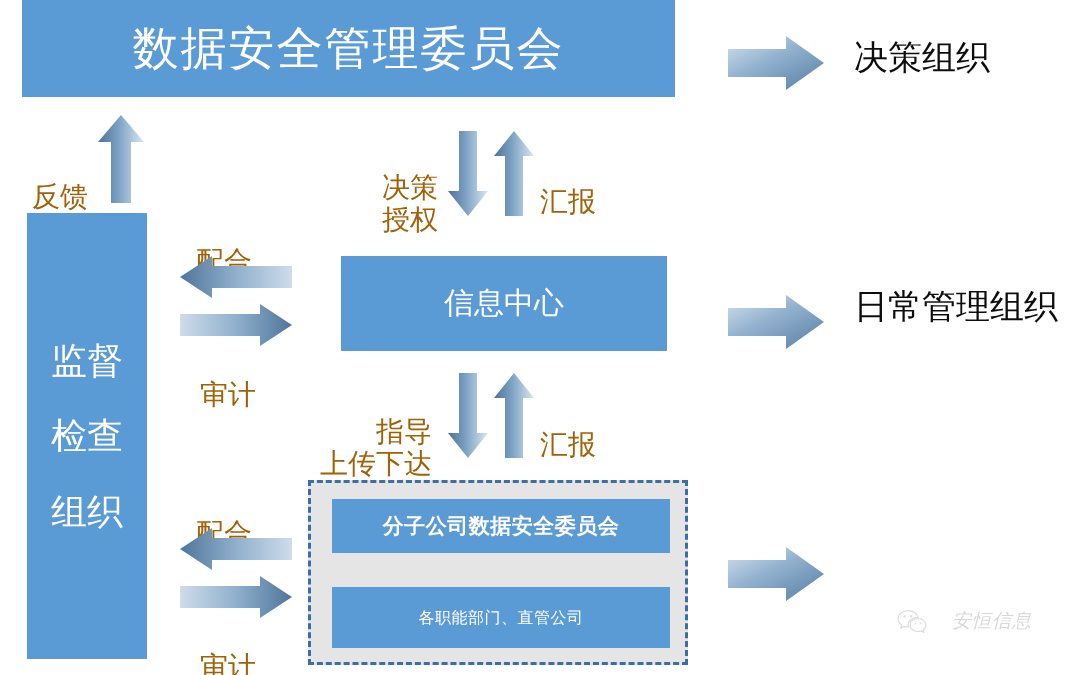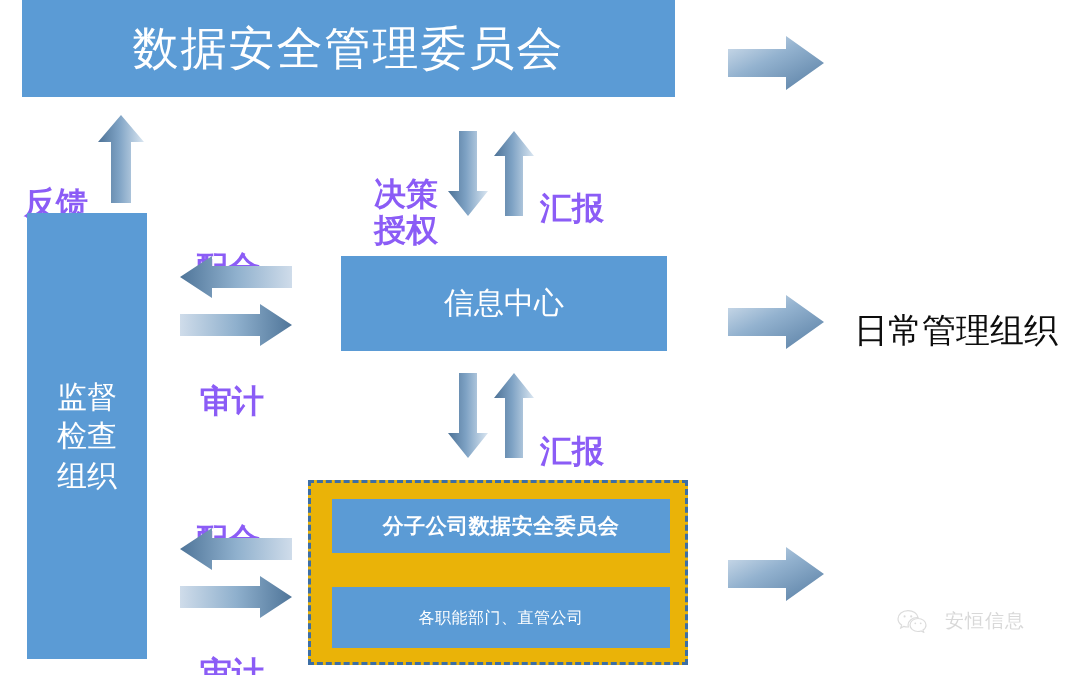--- a/index.html
+++ b/index.html
@@ -34,68 +34,70 @@
   .box-title {
     font-size: 46px;
     letter-spacing: 2px;
     font-weight: 400;
   }
   .box-center {
     font-size: 30px;
     font-weight: 400;
   }
   .box-vert {
-    font-size: 30px;
+    font-size: 36px;
     flex-direction: column;
     font-weight: 400;
     line-height: 1.32;
+    gap: 28px;
   }
   .box-sub-bold {
     font-size: 21px;
     font-weight: bold;
     letter-spacing: 0.5px;
   }
   .box-sub {
     font-size: 16px;
     font-weight: 400;
     letter-spacing: 0.5px;
   }
 
   
   .dashed-group {
     box-sizing: border-box;
     border: 3px dashed #3c6ea5;
-    background: #eab308;
+    background: #e5e5e5;
   }
 
   
   .lbl {
-    color: #8b5cf6;
-    font-size: 32px;
+    color: #a16207;
+    font-size: 28px;
     line-height: 1.12;
     white-space: pre-line;
-    font-weight: 700;
+    font-weight: 400;
   }
   .lbl-big {
     color: #0d0d0d;
     font-size: 34px;
     font-weight: 400;
     white-space: nowrap;
   }
   .lbl-r { text-align: right; }
 
   
   .arrow { display: block; }
 
   
   .watermark {
     display: flex;
     align-items: center;
-    gap: 18px;
+    gap: 25px;
     opacity: 0.30;
+    font-style: italic;
   }
   .watermark-text {
     font-size: 19px;
     color: #7f7f7f;
     letter-spacing: 1px;
   }
 </style>
 </head>
 <body>
 
@@ -132,20 +134,23 @@
 
   <div class="abs box box-title" style="left:22px; top:0px; width:653px; height:97px;">
     <span>数据安全管理委员会</span>
   </div>
 
   <div class="abs" style="left:728px; top:36px;">
     <svg class="arrow" width="96" height="54" viewBox="0 0 96 54">
       <polygon points="0,13 58,13 58,0 96,27 58,54 58,41 0,41" fill="url(#gradTier)"></polygon>
     </svg>
   </div>
+  <div class="abs lbl-big" style="left:854px; top:35px;">
+    <span>决策组织</span>
+  </div>
 
   <div class="abs" style="left:98px; top:115px;">
     <svg class="arrow" width="46" height="88" viewBox="0 0 46 88">
       <polygon points="23,0 46,27 33,27 33,88 13,88 13,27 0,27" fill="url(#gradV)"></polygon>
     </svg>
   </div>
   <div class="abs lbl lbl-r" style="left:0px; top:150px; width:88px;">
     <span>反馈</span>
   </div>
 
@@ -198,24 +203,28 @@
 
   <div class="abs box box-center" style="left:341px; top:256px; width:326px; height:95px;">
     <span>信息中心</span>
   </div>
 
   <div class="abs" style="left:728px; top:295px;">
     <svg class="arrow" width="96" height="54" viewBox="0 0 96 54">
       <polygon points="0,13 58,13 58,0 96,27 58,54 58,41 0,41" fill="url(#gradTier)"></polygon>
     </svg>
   </div>
-  <div class="abs lbl-big" style="left:854px; top:308px;">
+  <div class="abs lbl-big" style="left:854px; top:284px;">
     <span>日常管理组织</span>
   </div>
 
+  <div class="abs lbl lbl-r" style="left:290px; top:385px; width:142px;">
+    <span>指导
+上传下达</span>
+  </div>
 
   <div class="abs" style="left:448px; top:373px;">
     <svg class="arrow" width="40" height="85" viewBox="0 0 40 85">
       <polygon points="11,0 29,0 29,60 40,60 20,85 0,60 11,60" fill="url(#gradV)"></polygon>
     </svg>
   </div>
 
   <div class="abs" style="left:494px; top:373px;">
     <svg class="arrow" width="40" height="85" viewBox="0 0 40 85">
       <polygon points="20,0 40,25 29,25 29,85 11,85 11,25 0,25" fill="url(#gradV)"></polygon>

